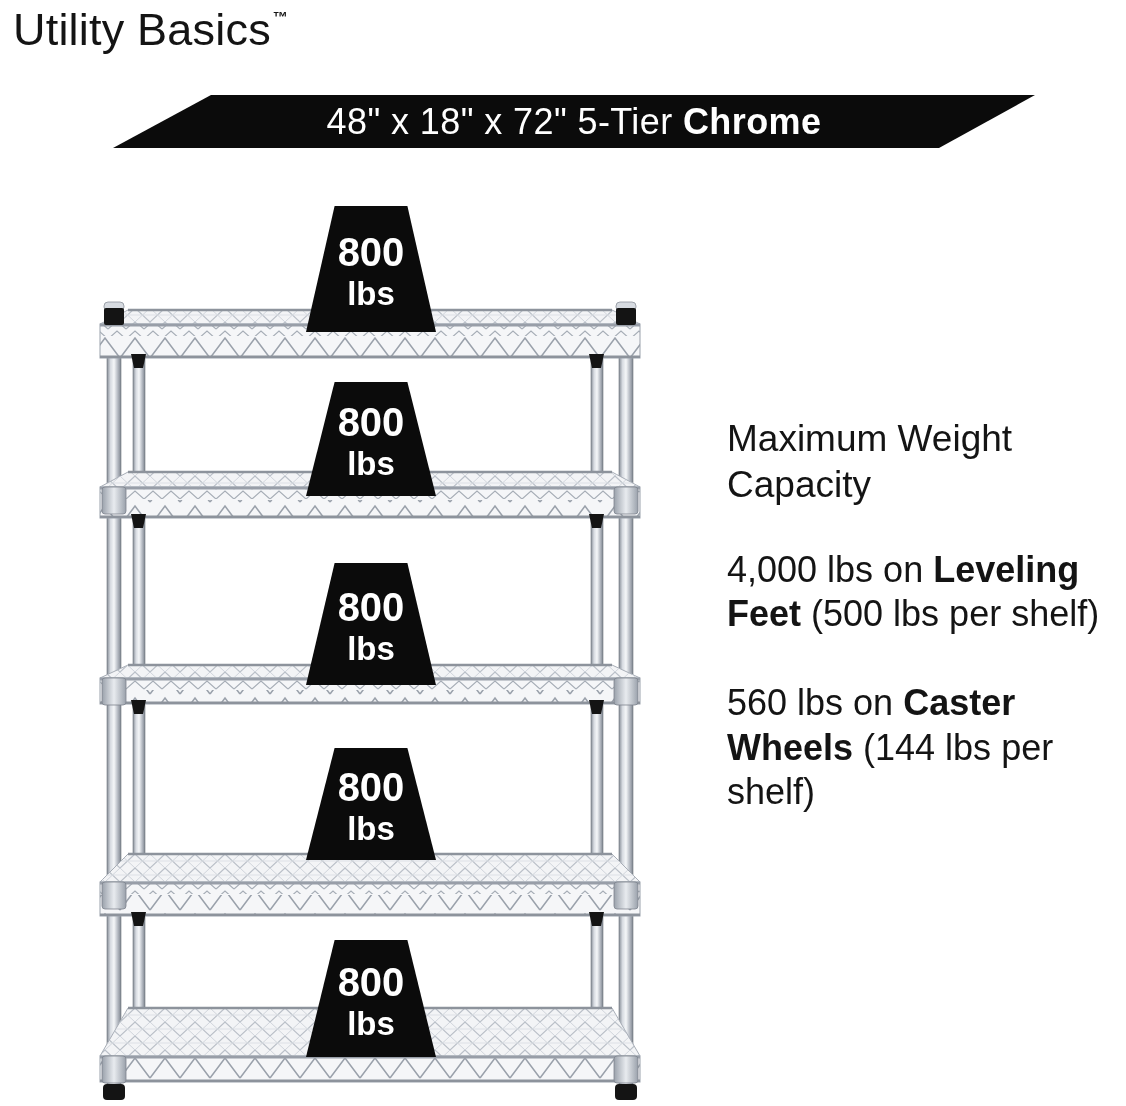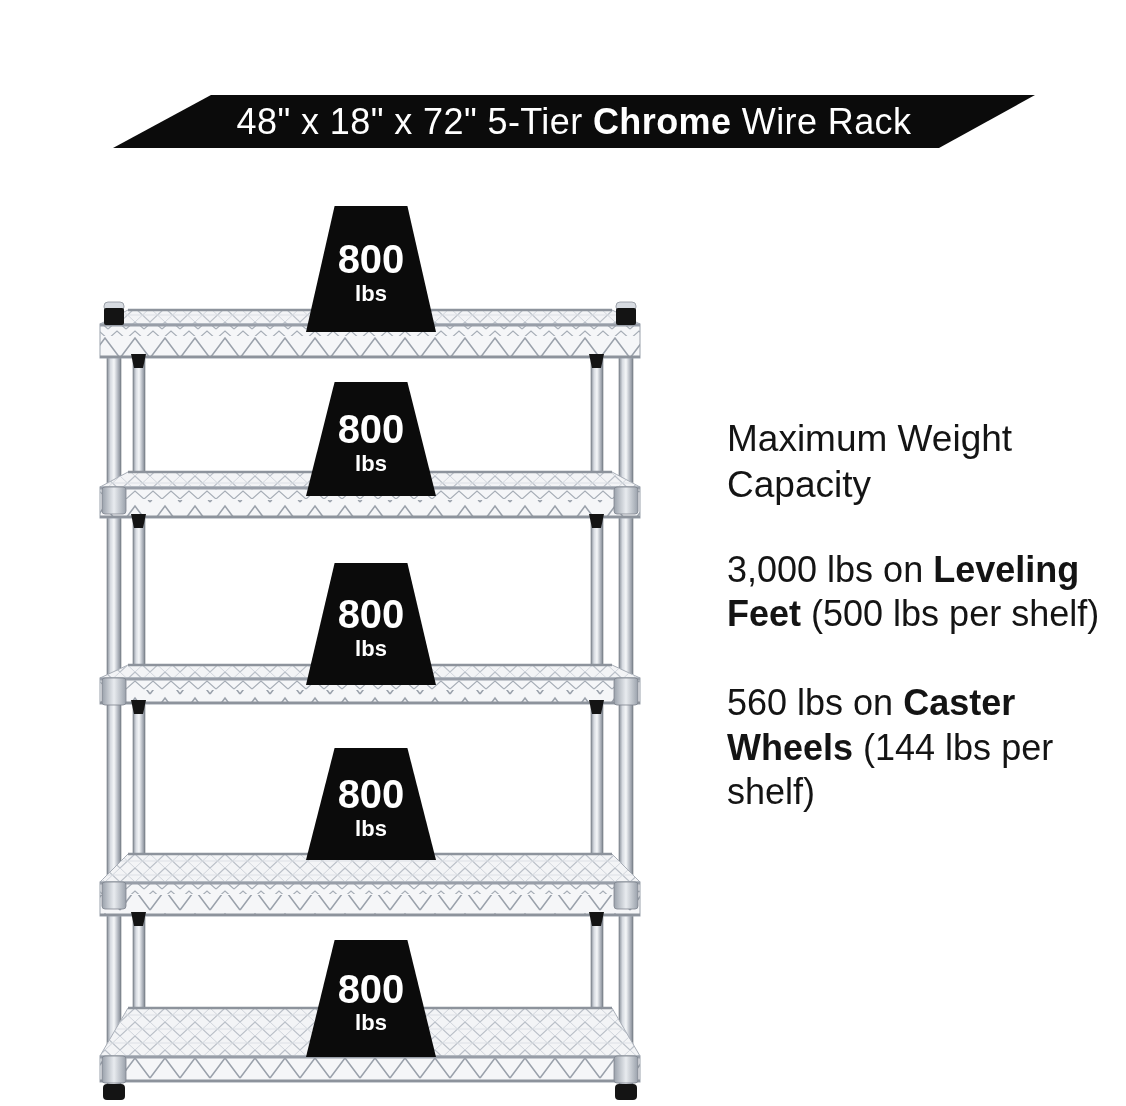--- a/index.html
+++ b/index.html
@@ -19,35 +19,36 @@
   }
   .banner b{font-weight:700;}
   
   .badge{
     position:absolute;width:130px;background:#0b0b0b;
     clip-path:polygon(22% 0%, 78% 0%, 100% 100%, 0% 100%);
     display:flex;flex-direction:column;align-items:center;justify-content:center;
     color:#ffffff;text-align:center;
   }
   .badge .v{font-size:40px;font-weight:700;line-height:1.04;margin-top:8px;}
-  .badge .u{font-size:22px;font-weight:700;line-height:1.2;}
+  .badge .u{font-size:33px;font-weight:700;line-height:1.2;}
   
   .info{position:absolute;left:727px;top:416px;width:402px;color:#141414;}
   .info h2{font-size:37px;font-weight:400;line-height:1.24;margin:0 0 40px 0;}
   .info p{font-size:36px;font-weight:400;line-height:1.24;margin:0 0 44px 0;}
   .info b{font-weight:700;}
   .rack-svg{position:absolute;left:0;top:0;}
 </style>
 </head>
 <body>
 
 <div class="canvas">
 
-
-  <div class="banner"><span>48" x 18" x 72" 5-Tier </span><b>Chrome</b><span> Wire Rack</span></div>
+  <div class="logo"><span>Utility Basics</span><span class="tm">™</span></div>
+
+  <div class="banner"><span>48" x 18" x 72" 5-Tier </span><b>Chrome</b></div>
 
   <svg class="rack-svg" width="1126" height="1106" viewBox="0 0 1126 1106">
     <defs>
       <linearGradient id="postG" x1="0" y1="0" x2="1" y2="0">
         <stop offset="0" stop-color="#868d97"></stop>
         <stop offset="0.25" stop-color="#d7dbe1"></stop>
         <stop offset="0.5" stop-color="#f5f7f9"></stop>
         <stop offset="0.75" stop-color="#b9bec6"></stop>
         <stop offset="1" stop-color="#7e858f"></stop>
       </linearGradient>
@@ -183,17 +184,17 @@
     <span class="v">800</span>
     <span class="u">lbs</span>
   </div>
   <div class="badge" style="left:306px;top:940px;height:117px;">
     <span class="v">800</span>
     <span class="u">lbs</span>
   </div>
 
   <div class="info">
     <h2>Maximum Weight Capacity</h2>
-    <p><span>3,000 lbs on </span><b>Leveling Feet</b><span> (500 lbs per shelf)</span></p>
+    <p><span>4,000 lbs on </span><b>Leveling Feet</b><span> (500 lbs per shelf)</span></p>
     <p><span>560 lbs on </span><b>Caster Wheels</b><span> (144 lbs per shelf)</span></p>
   </div>
 
 </div>
 
 </body></html>

